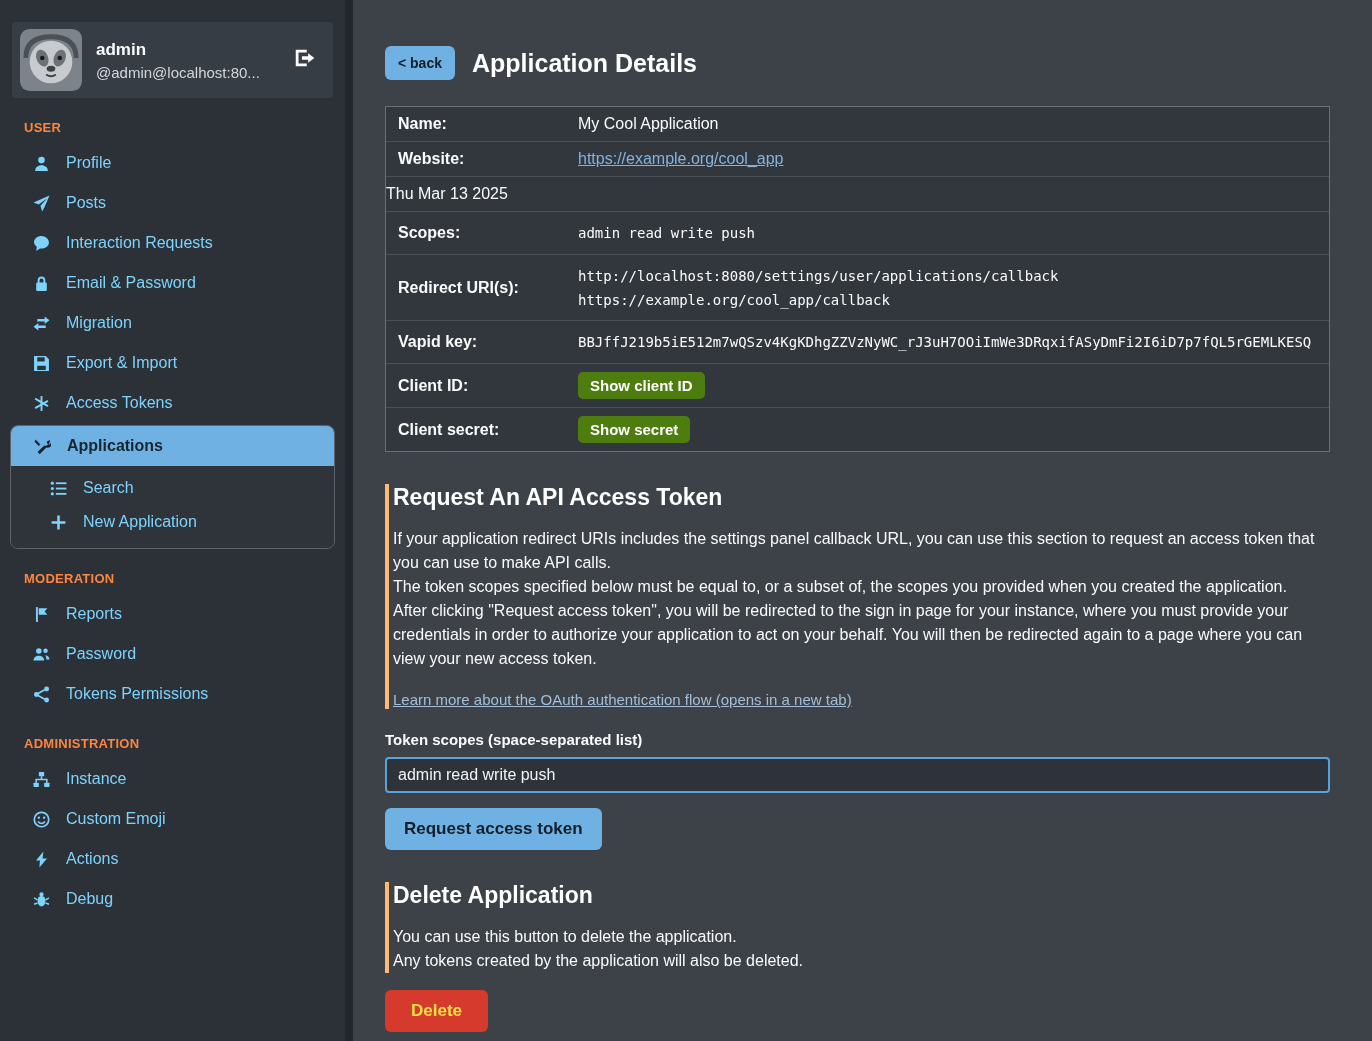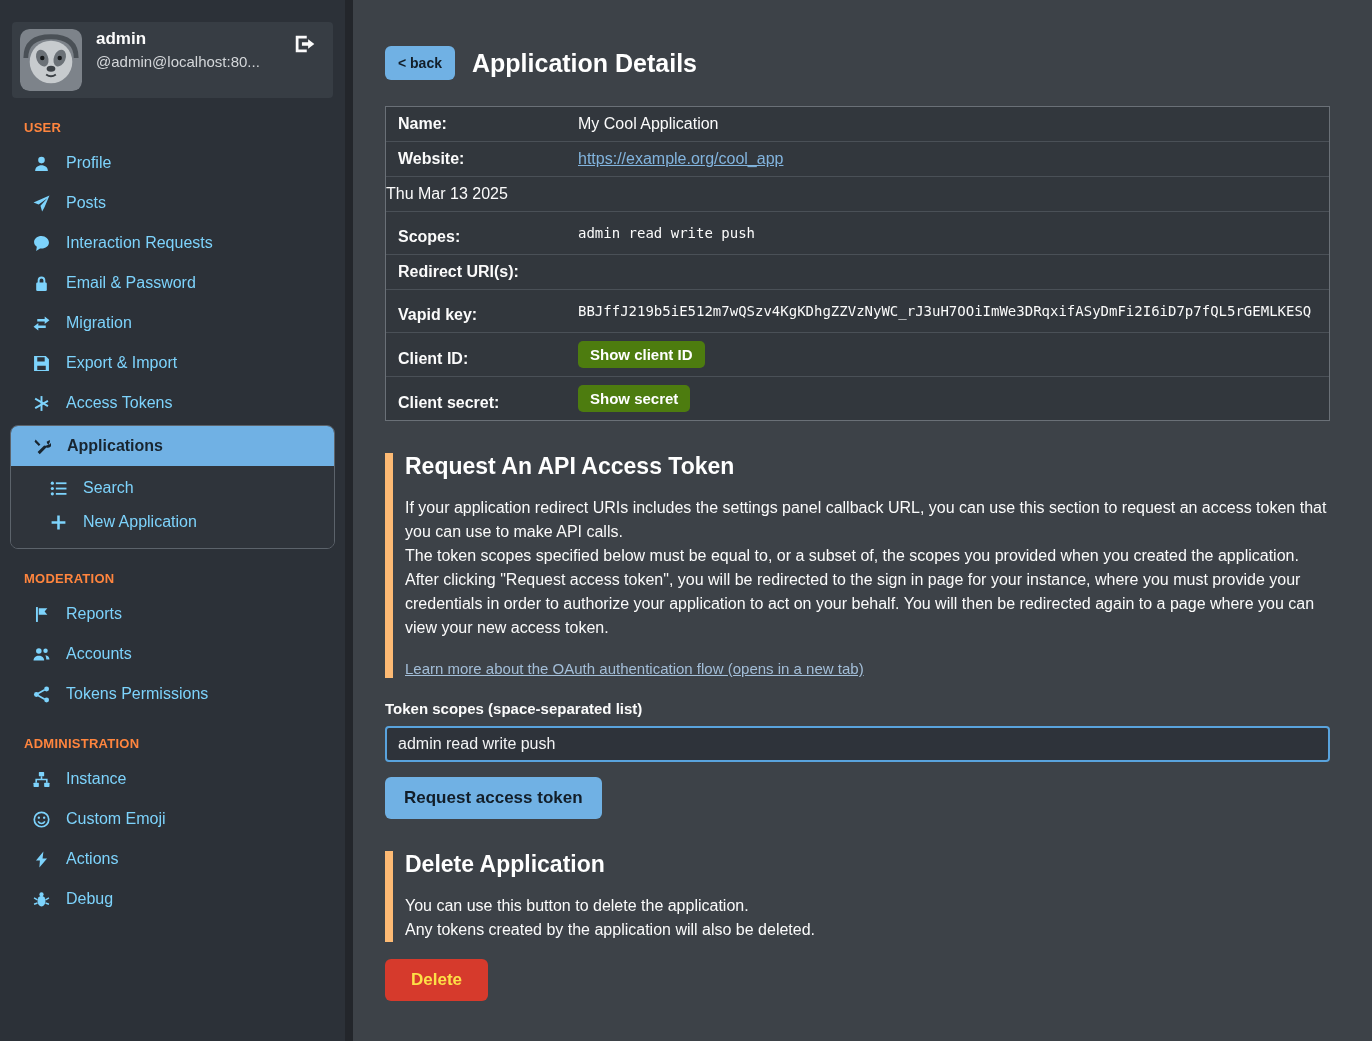--- a/index.html
+++ b/index.html
@@ -13,21 +13,21 @@
   .layout { display: flex; height: 100%; }
 
   
   .sidebar {
     width: 345px; flex-shrink: 0;
     background: #2c3138;
     padding: 22px 10px 10px 10px;
     overflow: hidden;
   }
   .user-card {
-    display: flex; gap: 14px;
+    display: flex; align-items: center; gap: 14px;
     background: #373d44; border-radius: 4px;
     padding: 7px 14px 7px 8px; margin: 0 2px 8px 2px;
   }
   .avatar { width: 62px; height: 62px; border-radius: 8px; overflow: hidden; flex-shrink: 0; }
   .user-meta { flex: 1; min-width: 0; }
   .user-name { font-weight: bold; font-size: 17px; margin-bottom: 4px; }
   .user-handle { font-size: 15px; color: #d4d7da; white-space: nowrap; overflow: hidden; text-overflow: ellipsis; }
   .logout { color: #fbfbfb; flex-shrink: 0; cursor: pointer; padding: 4px; }
   .logout svg { width: 22px; height: 22px; }
 
@@ -60,32 +60,32 @@
   .page-header { display: flex; align-items: center; gap: 17px; margin-bottom: 26px; }
   .back-btn {
     background: #70b1e4; color: #121e29; font-weight: bold; font-size: 14px;
     font-family: inherit; padding: 9px 13px; border-radius: 6px; border: none; cursor: pointer;
   }
   .page-title { font-size: 25px; font-weight: bold; color: #ffffff; }
 
   .details-table {
     border: 1px solid #6a7077; background: #32373d; margin-bottom: 32px;
   }
-  .drow { display: flex; align-items: flex-end; }
+  .drow { display: flex; align-items: center; }
   .drow + .drow { border-top: 1px solid #4a5057; }
   .dlabel { width: 192px; padding: 8px 12px; font-weight: bold; font-size: 16px; flex-shrink: 0; }
   .dvalue { flex: 1; padding: 8px 12px 8px 0; font-size: 16px; }
   .dvalue.mono { font-family: "DejaVu Sans Mono", monospace; font-size: 14px; padding-top: 10px; line-height: 1.7; }
   .dvalue a { color: #82b4de; }
   .show-btn {
     background: #4d7c0f; color: #ffffff; font-weight: bold; font-size: 15px;
     font-family: inherit; padding: 5px 12px; border-radius: 5px; border: none; cursor: pointer;
   }
 
-  .accent-block { border-left: 8px solid #fdba74; padding-left: 12px; }
+  .accent-block { border-left: 4px solid #fdba74; padding-left: 4px; }
   .accent-block h2 { font-size: 23px; font-weight: bold; margin-bottom: 16px; color: #ffffff; }
   .accent-block p { font-size: 16px; line-height: 1.5; color: #fbfbfb; }
   .more-link { display: inline-block; margin-top: 20px; color: #a3bed8; font-size: 15px; }
 
   .token-form { margin-top: 22px; }
   .form-label { display: block; font-weight: bold; font-size: 15px; margin-bottom: 9px; }
   .scopes-input {
     width: 100%; background: #2e333a; border: 2px solid #59a3dd; border-radius: 4px;
     color: #f3f4f5; font-size: 16px; font-family: inherit; padding: 7px 11px; outline: none;
   }
@@ -251,21 +251,21 @@
 
     <div class="nav-item">
       <span class="icon">
           <svg viewBox="0 0 16 16">
             <circle cx="5.5" cy="4.8" r="2.6"></circle>
             <path d="M.5 13.6c0-2.7 2.2-4.4 5-4.4s5 1.7 5 4.4z"></path>
             <circle cx="11.8" cy="4.4" r="2.1"></circle>
             <path d="M11.7 8.7c2.3.2 3.8 1.8 3.8 4h-3c0-1.5-.3-2.9-.8-4z"></path>
           </svg>
         </span>
-      <span>Accounts</span>
+      <span>Password</span>
     </div>
 
     <div class="nav-item">
       <span class="icon">
           <svg viewBox="0 0 16 16">
             <circle cx="12.8" cy="2.8" r="2.3"></circle>
             <circle cx="3.2" cy="8" r="2.3"></circle>
             <circle cx="12.8" cy="13.2" r="2.3"></circle>
             <path d="M4.8 7 11 3.6M4.8 9 11 12.4" stroke="currentColor" stroke-width="1.6" fill="none"></path>
           </svg>
@@ -342,20 +342,24 @@
       </div>
       <div class="drow">
         <div class="dvalue">Thu Mar 13 2025</div>
       </div>
       <div class="drow">
         <div class="dlabel">Scopes:</div>
         <div class="dvalue mono">admin read write push</div>
       </div>
       <div class="drow">
         <div class="dlabel">Redirect URI(s):</div>
+        <div class="dvalue mono">
+          <div>http://localhost:8080/settings/user/applications/callback</div>
+          <div>https://example.org/cool_app/callback</div>
+        </div>
       </div>
       <div class="drow">
         <div class="dlabel">Vapid key:</div>
         <div class="dvalue mono">BBJffJ219b5iE512m7wQSzv4KgKDhgZZVzNyWC_rJ3uH7OOiImWe3DRqxifASyDmFi2I6iD7p7fQL5rGEMLKESQ</div>
       </div>
       <div class="drow">
         <div class="dlabel">Client ID:</div>
         <div class="dvalue">
           <button class="show-btn">Show client ID</button>
         </div>

